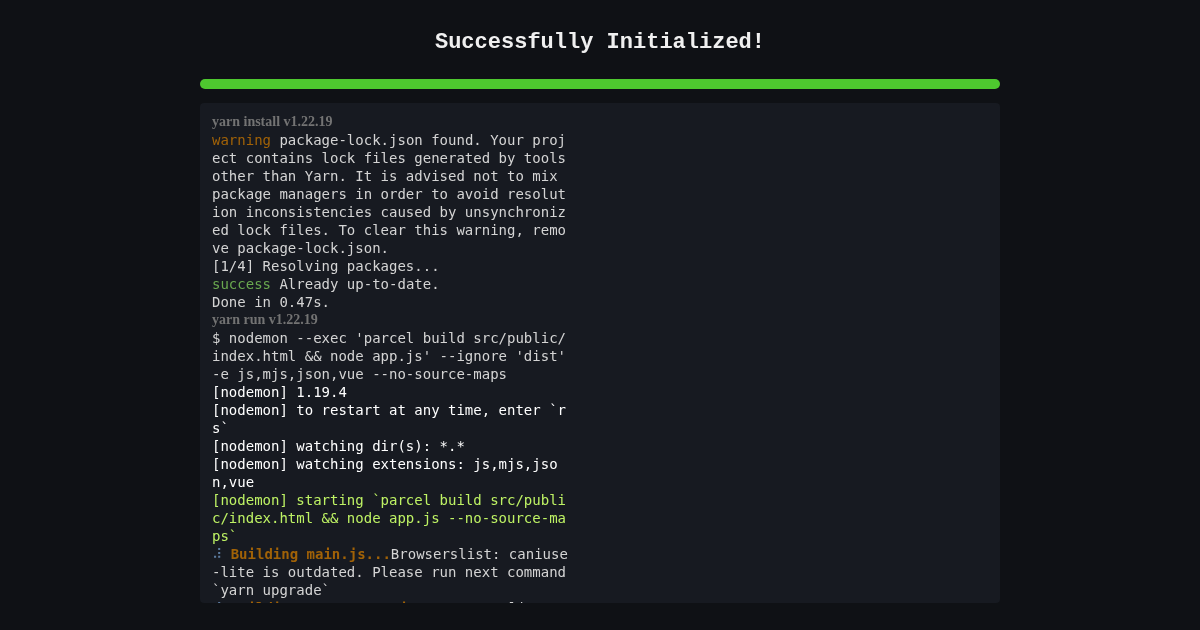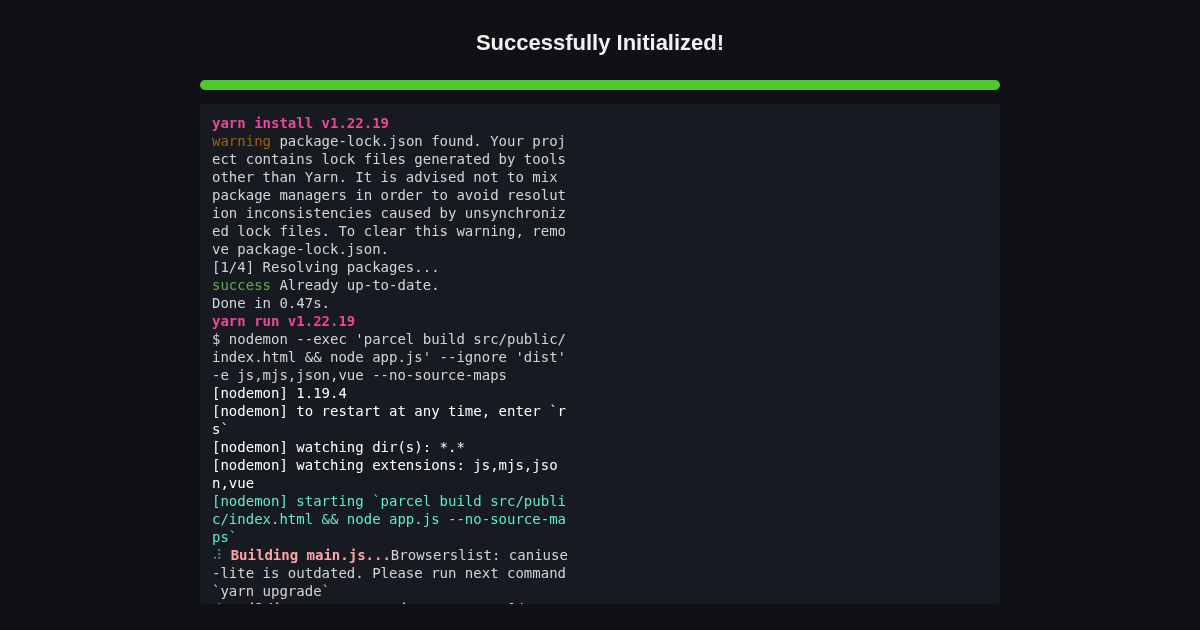--- a/index.html
+++ b/index.html
@@ -12,20 +12,21 @@
     }
     .container {
       padding: 30px 200px 0 200px;
     }
     .title {
       color: #f0f0f0;
       font-size: 22px;
       font-weight: 600;
       text-align: center;
       margin-bottom: 24px;
+      font-family: Liberation Mono, monospace;
     }
     .progress-bar {
       height: 10px;
       background: #4ec82f;
       border-radius: 5px;
       width: 100%;
       margin-bottom: 14px;
     }
     .terminal {
       background: #171a21;
@@ -37,26 +38,26 @@
       font-size: 14px;
       line-height: 18px;
       color: #d4d4d4;
       width: 100%;
     }
     .terminal-content {
       width: 360px;
       word-break: break-all;
       white-space: pre-wrap;
     }
-    .bold { font-weight: 700; color: #ec4899; }
+    .bold { font-weight: 700; color: #737373; font-family: Liberation Serif, serif; }
     .warning { color: #a16207; }
     .success { color: #6aa84f; text-align: center; }
     .yellow { color: #ffffff; }
-    .green { color: #5eead4; }
-    .dim-bold { color: #fca5a5; font-weight: 700; }
+    .green { color: #bef264; }
+    .dim-bold { color: #a16207; font-weight: 700; }
     .spinner {
       display: inline-block;
       color: #5b7a9e;
     }
   </style>
 </head>
 <body>
 
 <div class="container">
   <div class="title">Successfully Initialized!</div>

